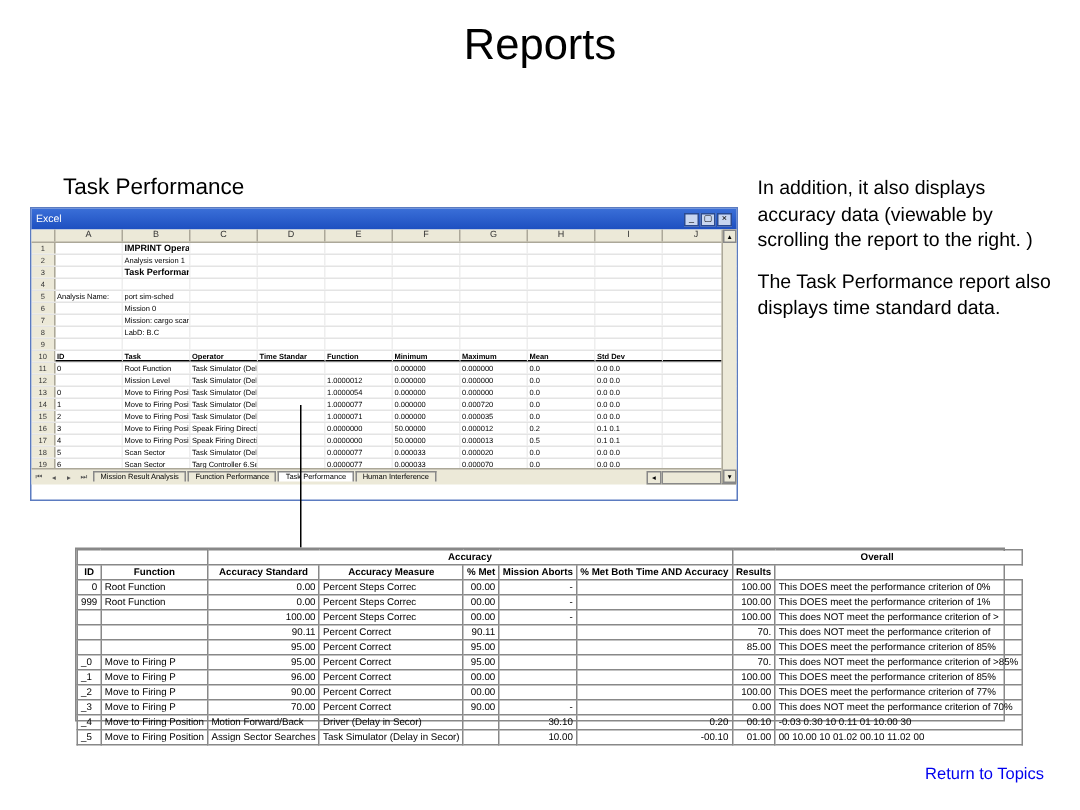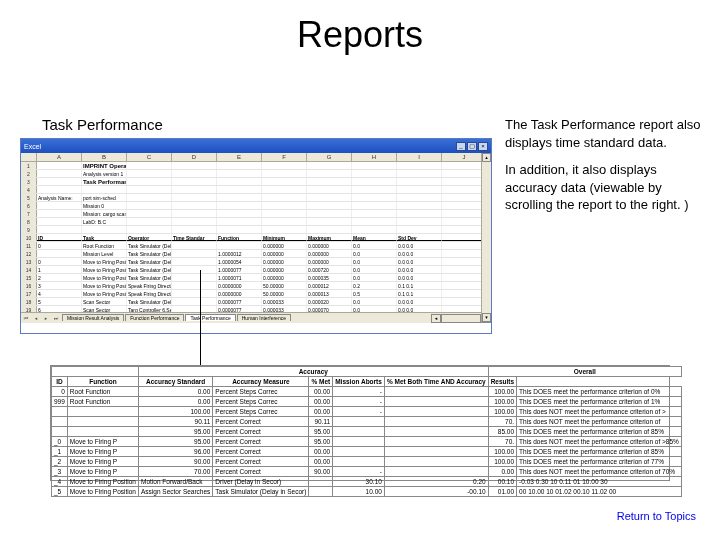--- a/index.html
+++ b/index.html
@@ -1,17 +1,17 @@
 <!DOCTYPE html>
 <html><head>
 <meta charset="utf-8">
 <style>
   * { box-sizing: border-box; margin: 0; padding: 0; }
   body { width: 720px; height: 540px; font-family: Arial, sans-serif; background: #fff; position: relative; overflow: hidden; }
-  .title { font-size: 36px; text-align: center; margin-top: 14px; font-weight: 400; }
+  .title { font-size: 29px; text-align: center; margin-top: 14px; font-weight: 400; }
   .subtitle { font-size: 15px; position: absolute; left: 42px; top: 116px; }
   .desc { font-size: 13px; position: absolute; left: 505px; top: 116px; width: 200px; line-height: 1.35; }
   .desc p { margin-bottom: 10px; }
   .return { position: absolute; right: 24px; bottom: 18px; font-size: 11px; color: #0000ee; cursor: pointer; }
 
   
   .win { position: absolute; left: 20px; top: 138px; width: 472px; height: 196px; border: 1px solid #5b7bc0; background: #fff; font-size: 6px; }
   .titlebar { height: 14px; background: linear-gradient(#3a6fd8,#1d4fc0); color: #fff; display: flex; align-items: center; padding: 0 3px; font-size: 7px; }
   .titlebar .wt { flex: 1; }
   .titlebar .btns { display: flex; gap: 1px; }
@@ -44,22 +44,22 @@
   .acc th { background: #fff; text-align: center; font-weight: bold; }
   .acc .group-hdr th { border-bottom: 1px solid #888; }
   .acc td.num { text-align: right; }
 </style>
 </head>
 <body>
 
 <h1 class="title">Reports</h1>
 <div class="subtitle">Task Performance</div>
 <div class="desc">
+  <p>In addition, it also displays accuracy data (viewable by scrolling the report to the right. )</p>
   <p>The Task Performance report also displays time standard data.</p>
-  <p>In addition, it also displays accuracy data (viewable by scrolling the report to the right. )</p>
 </div>
 
 <div class="win">
   <div class="titlebar">
     <span class="wt">Excel</span>
     <div class="btns">
       <div class="wb">_</div>
       <div class="wb">▢</div>
       <div class="wb">×</div>
     </div>

